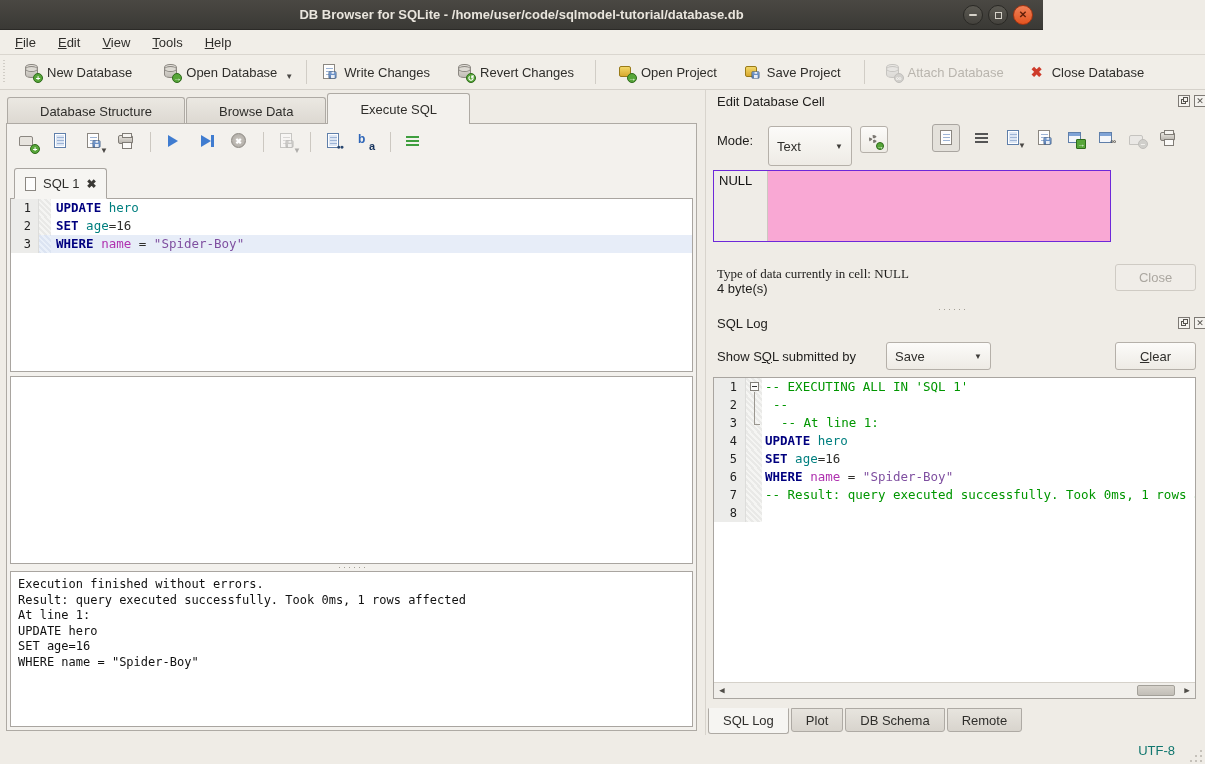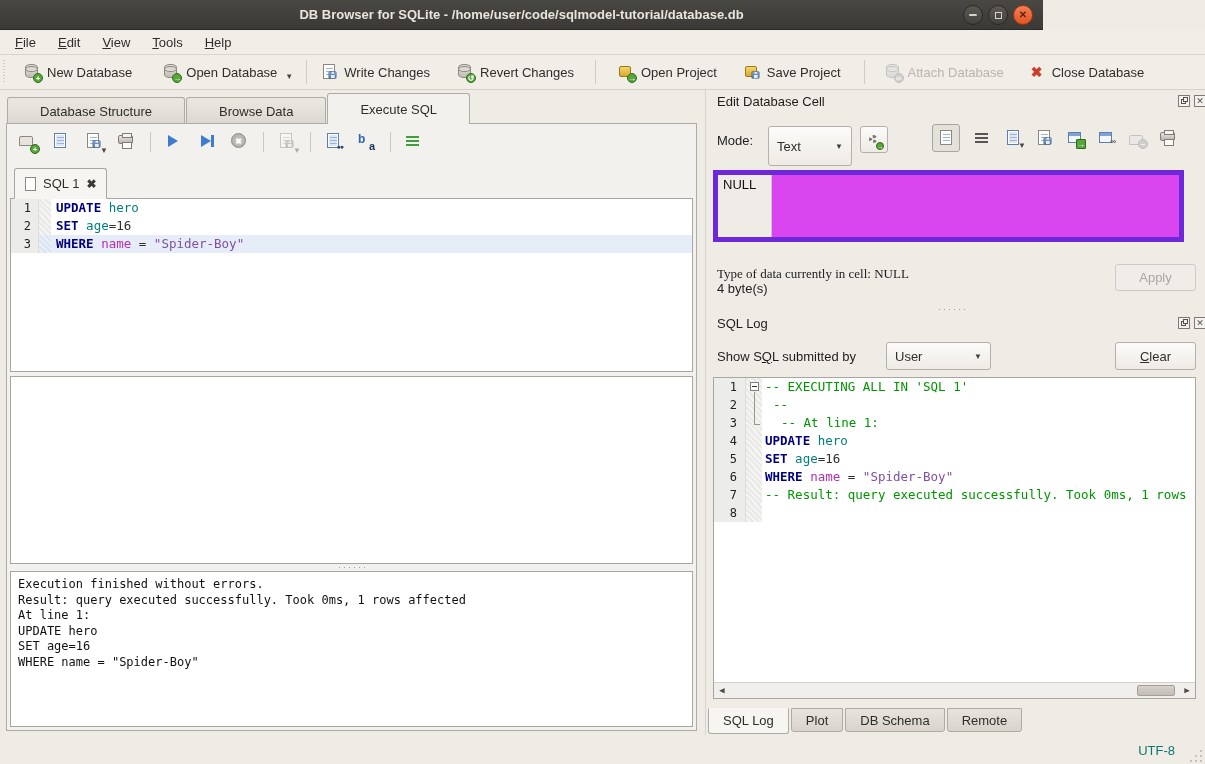--- a/index.html
+++ b/index.html
@@ -136,21 +136,21 @@
     text-align:center;color:#55524D;cursor:default;}
   .dkb .fl1{position:absolute;left:2px;top:3px;width:5px;height:5px;border:1px solid #55524D;background:#F4F2EE;}
   .dkb .fl2{position:absolute;left:4px;top:1px;width:5px;height:5px;border:1px solid #55524D;background:#F4F2EE;}
 
   .uibtn,.uisel{background:linear-gradient(#FCFBF9,#EEEBE5);border:1px solid #B5B0A9;border-radius:3px;
     display:flex;align-items:center;cursor:default;}
   .uisel{justify-content:space-between;padding:0 8px;}
   .uisel .arr{font-size:8px;color:#3E3C39;margin-left:8px;}
   .uibtn.disabled{background:#F0EDE8;border-color:#CFCBC4;color:#ABA7A0;}
 
-  .cell-edit{position:absolute;left:713px;top:170px;width:471px;height:72px;background:#d946ef;border:5px solid #6d28d9;display:flex;}
+  .cell-edit{position:absolute;left:713px;top:170px;width:398px;height:72px;background:#f9a8d4;border:1px solid #6d28d9;display:flex;}
   .cell-gut{width:54px;background:#EFECE7;border-right:1px solid #CBC7C0;padding:2px 0 0 5px;color:#111;}
   .infotxt{position:absolute;color:#1E1D1B;}
 
   .logarea{position:absolute;left:713px;top:377px;width:483px;height:322px;background:#fff;border:1px solid #A9A5A0;
     font-family:"DejaVu Sans Mono",monospace;font-size:12.5px;}
   .logbody{position:relative;height:304px;overflow:hidden;}
   .lrow{display:flex;height:18px;line-height:18px;white-space:pre;}
   .lgut{width:32px;background:#ECECEA;border-right:1px solid #DDDDDB;color:#222;text-align:right;
     padding-right:8px;font-size:12px;flex:0 0 auto;}
   .lfold{width:16px;flex:0 0 auto;background:repeating-linear-gradient(45deg,#E9E9E7 0 2px,#F5F5F3 2px 4px);}
@@ -410,37 +410,37 @@
   </div>
 
   <div class="cell-edit">
     <div class="cell-gut">NULL</div>
     <div style="flex:1;"></div>
   </div>
 
   <div class="infotxt" style="left:717px;top:266px;font-family:Liberation Serif, serif;">Type of data currently in cell: NULL</div>
   <div class="infotxt" style="left:717px;top:281px;">4 byte(s)</div>
   <div class="uibtn disabled" style="position:absolute;left:1115px;top:264px;width:81px;height:27px;justify-content:center;">
-    <span>Apply</span>
+    <span>Close</span>
   </div>
 
   <div class="splitdots" style="left:938px;top:306px;">······</div>
 
   <div class="dock-title" style="left:717px;top:316px;">SQL Log</div>
   <div class="dockbtns" style="left:1178px;top:317px;">
     <span class="dkb">
         <span class="fl1"></span>
         <span class="fl2"></span>
       </span>
     <span class="dkb">✕</span>
   </div>
 
   <div class="dock-title" style="left:717px;top:349px;">Show S<u>Q</u>L submitted by</div>
   <div class="uisel" style="position:absolute;left:886px;top:342px;width:105px;height:28px;">
-    <span>User</span>
+    <span>Save</span>
     <span class="arr">▼</span>
   </div>
   <div class="uibtn" style="position:absolute;left:1115px;top:342px;width:81px;height:28px;justify-content:center;">
     <span><u>C</u>lear</span>
   </div>
 
   <div class="logarea">
     <div class="logbody">
       <div class="foldbox"></div>
       <div class="foldline"></div>

